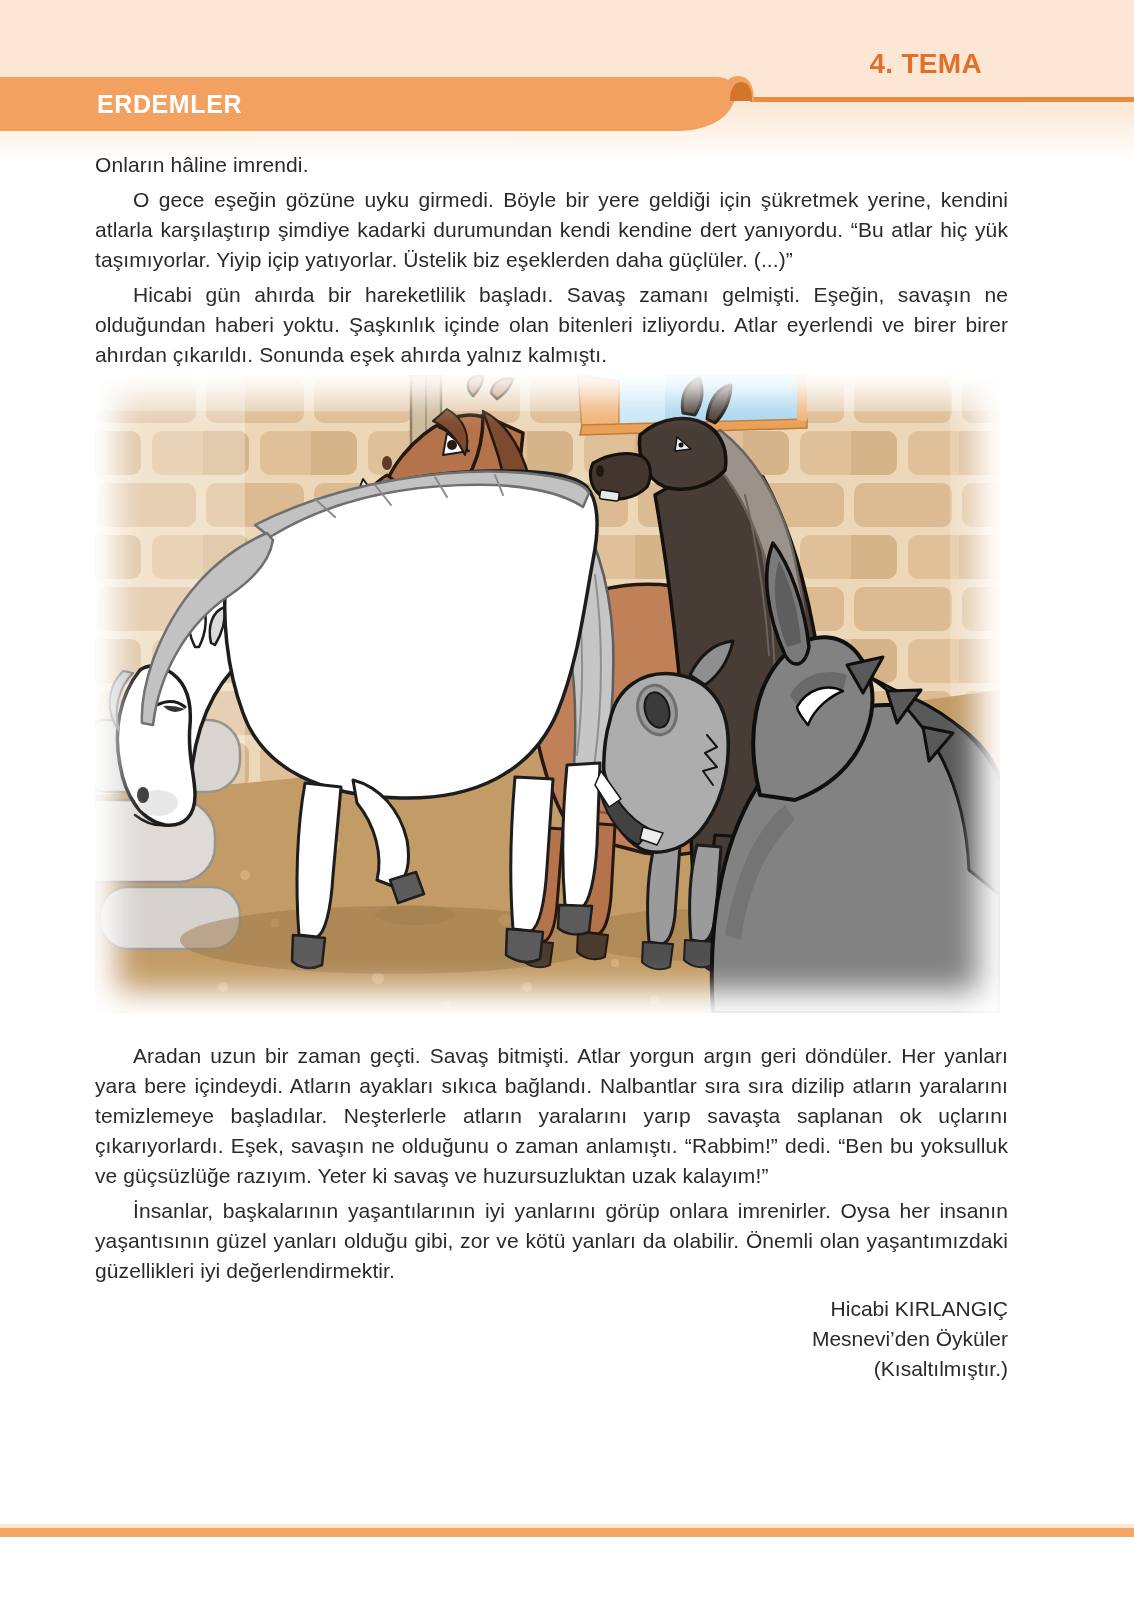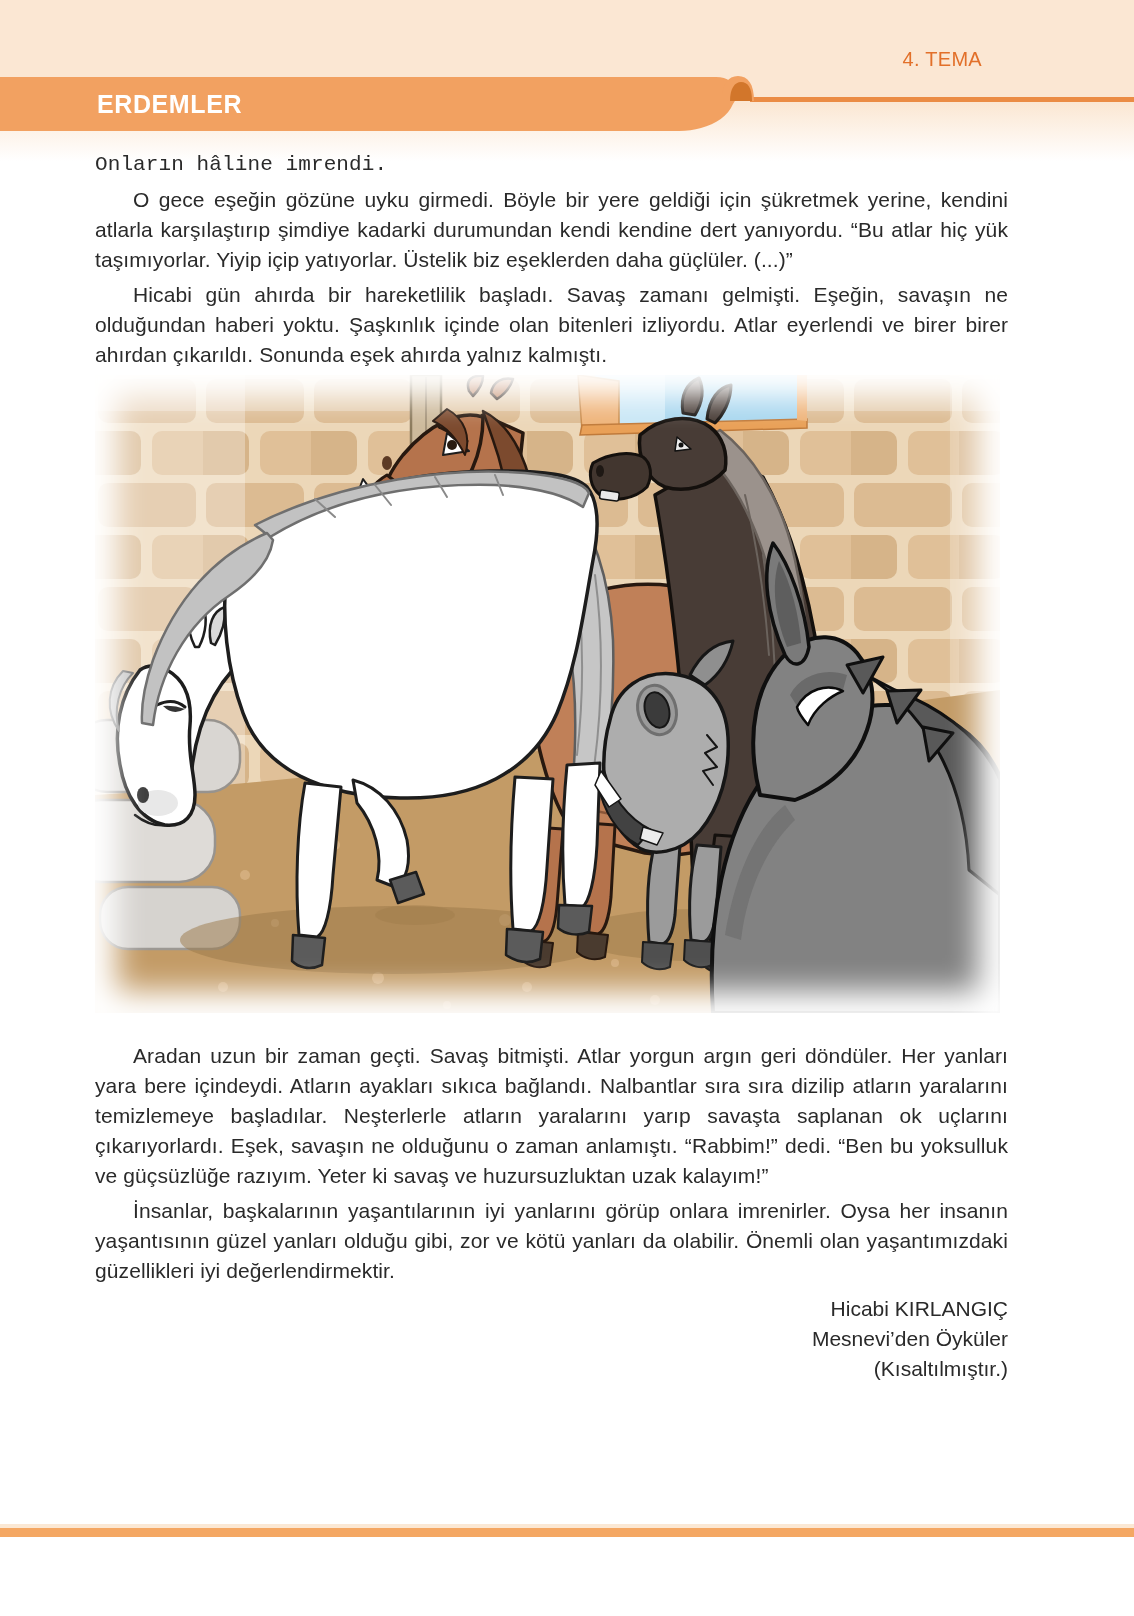--- a/index.html
+++ b/index.html
@@ -6,32 +6,32 @@
   .page{
     position:relative;width:1134px;height:1616px;margin:0 auto;
     background:#ffffff;overflow:hidden;
     font-family:"Liberation Sans","DejaVu Sans",sans-serif;
     color:#2a2a2a;
   }
   
   .hdr-bg{position:absolute;left:0;top:0;width:1134px;height:103px;background:#fbe7d3;}
   .hdr-fade{position:absolute;left:0;top:103px;width:1134px;height:58px;
     background:linear-gradient(#fbe7d3,#ffffff);}
-  .tema{position:absolute;top:48px;right:152px;font-size:20px;font-weight:normal;
+  .tema{position:absolute;top:48px;right:152px;font-size:28px;font-weight:bold;
     letter-spacing:.3px;color:#e2702a;}
   .ribbon-svg{position:absolute;left:0;top:0;}
   .ribbon-text{position:absolute;left:97px;top:77px;height:54px;line-height:54px;
     font-size:25px;font-weight:bold;letter-spacing:.6px;color:#ffffff;}
   
   .content{position:absolute;left:95px;top:150px;width:913px;}
   .content p{
     margin:0 0 5px 0;font-size:21px;line-height:30px;text-align:justify;
     text-justify:inter-word;text-indent:38px;letter-spacing:.1px;
   }
-  .content p.no-indent{text-indent:0;font-family:Liberation Mono, monospace;}
+  .content p.no-indent{text-indent:0;}
   
   .illus{position:relative;width:905px;height:638px;margin:0 0 28px 0;background:#fff;}
   .illus svg{display:block;}
   .illus .vignette{position:absolute;inset:0;pointer-events:none;
     box-shadow:inset 0 0 30px 22px #ffffff;}
   
   .attrib{margin-top:8px;text-align:right;font-size:21px;line-height:30px;}
   .attrib .author{font-weight:normal;}
   .pagenum{text-align:right;font-size:21px;line-height:28px;}
   .footer-line{position:absolute;left:0;top:1524px;width:1134px;height:4px;background:#fbe8d4;}

